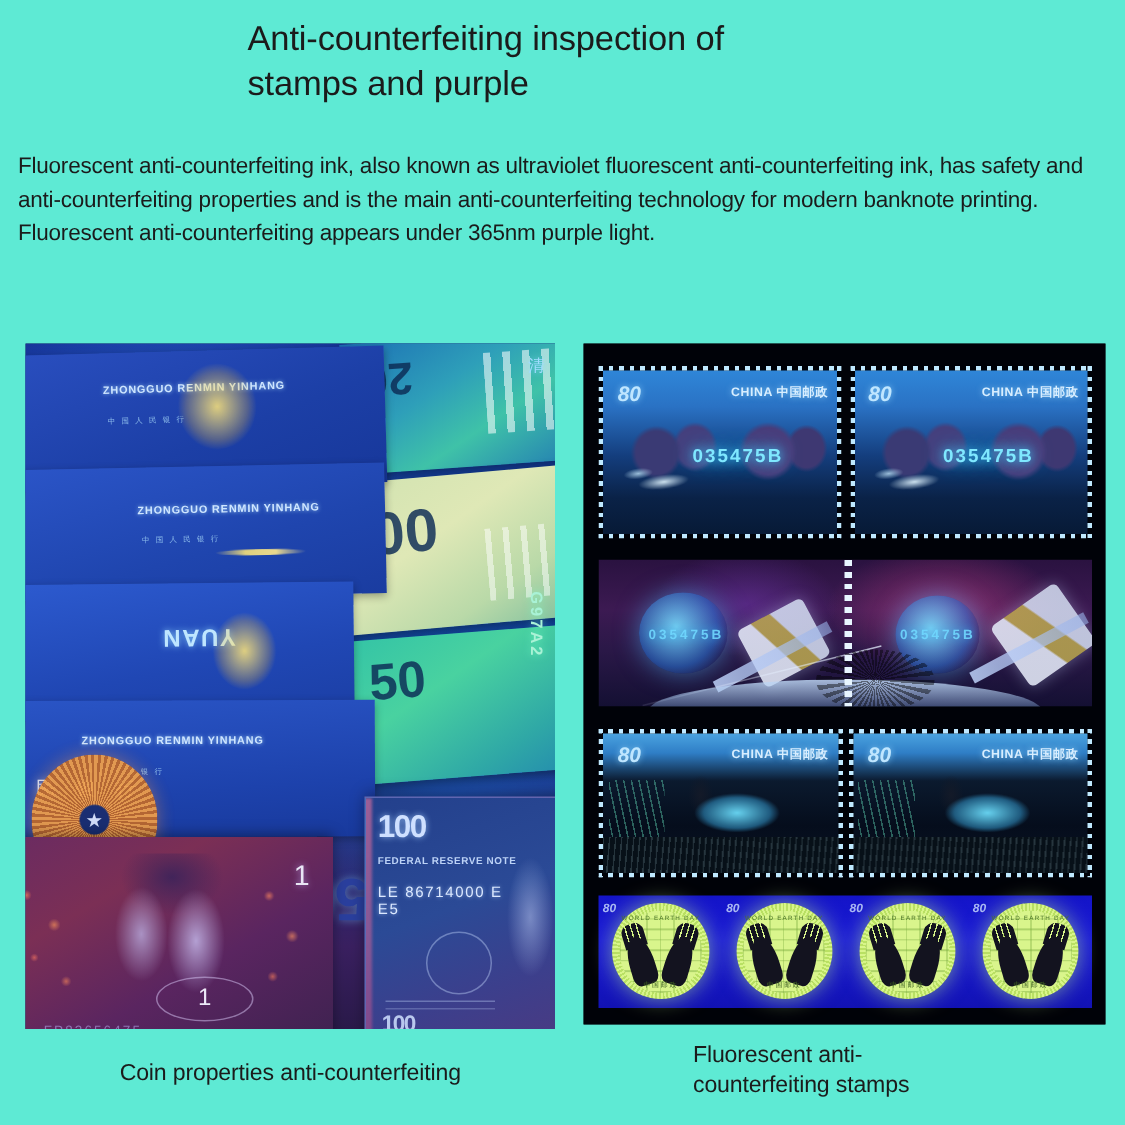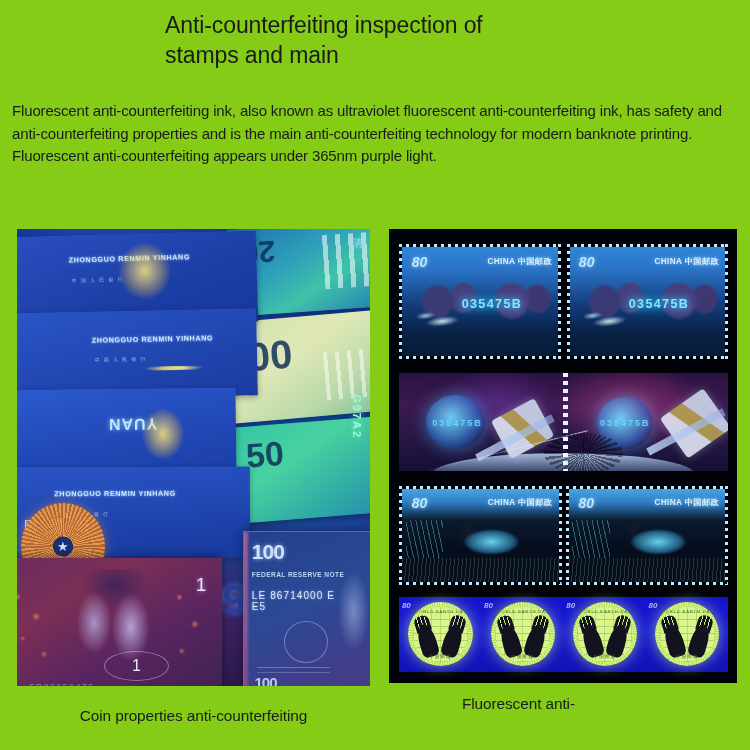--- a/index.html
+++ b/index.html
@@ -2,21 +2,21 @@
 <html><head>
 <meta charset="utf-8">
 <style>
   * { box-sizing: border-box; margin: 0; padding: 0; }
   html, body {
     width: 750px; height: 750px;
     background: #ffffff;
     font-family: "Liberation Sans", sans-serif;
     overflow: hidden;
   }
-  .page { position: relative; width: 750px; height: 750px; background: #84cc16; }
+  .page { position: relative; width: 750px; height: 750px; background: #5eead4; }
 
   
   .title-wrap {
     position: absolute; left: 0; top: 10px; width: 750px;
     display: flex; justify-content: center;
   }
   .title {
     font-size: 23px; line-height: 30px; color: #1b1b1b;
     font-weight: 400; text-align: left; letter-spacing: -0.1px;
     width: 420px;
@@ -362,21 +362,21 @@
   .cap-right { left:462px; top:694px; width:260px; text-align:left; }
 </style>
 </head>
 <body>
 
 <div class="page">
 
   <div class="title-wrap">
     <h1 class="title">
       <span>Anti-counterfeiting inspection of</span><br>
-      <span>stamps and main</span>
+      <span>stamps and purple</span>
     </h1>
   </div>
 
   <p class="body-text">Fluorescent anti-counterfeiting ink, also known as ultraviolet fluorescent anti-counterfeiting ink, has safety and anti-counterfeiting properties and is the main anti-counterfeiting technology for modern banknote printing. Fluorescent anti-counterfeiting appears under 365nm purple light.</p>
 
   <div class="figures">
 
     <div class="fig fig-left">
       <div class="uv-base"></div>
 
@@ -557,15 +557,16 @@
             <div class="hs-txt">中国邮政</div>
           </div>
         </div>
       </div>
     </div>
   </div>
 
   <div class="caption cap-left">Coin properties anti-counterfeiting</div>
   <div class="caption cap-right">
     <span>Fluorescent anti-</span><br>
+    <span>counterfeiting stamps</span>
   </div>
 
 </div>
 
 </body></html>

